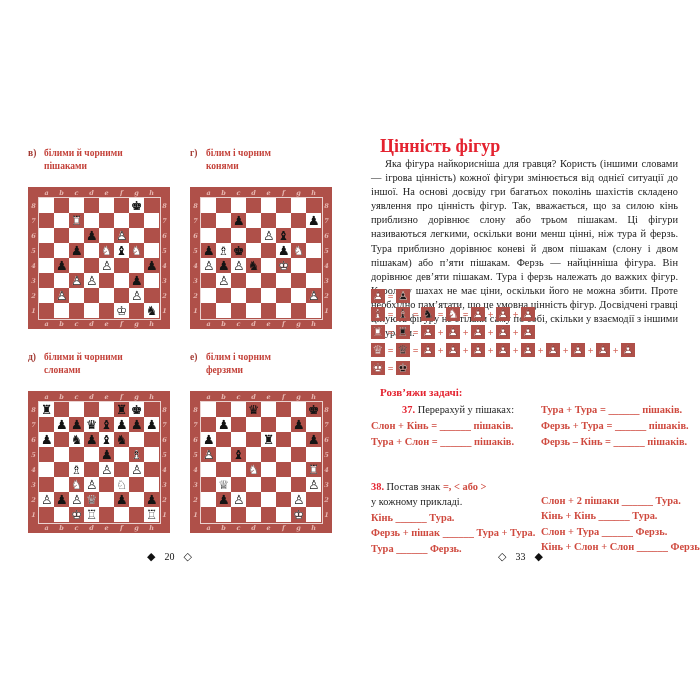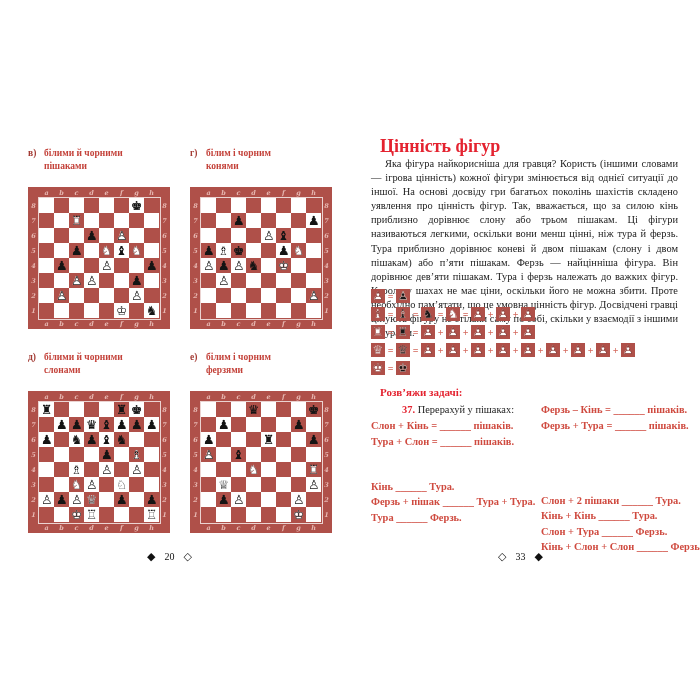--- a/index.html
+++ b/index.html
@@ -1144,25 +1144,28 @@
     </div>
 
   <div class="tasks-heading">Розв’яжи задачі:</div>
 
   <div class="tcol" id="task37-left" style="left:371px;top:402px;">
       <div class="t-line t-intro" style="line-height: 16px; text-align: right;"><span class="t-num">37.</span> <span>Перерахуй у пішаках:</span></div>
       <div class="t-line">Слон + Кінь = ______ пішаків.</div>
       <div class="t-line">Тура + Слон = ______ пішаків.</div>
     </div>
   <div class="tcol" id="task37-right" style="left:541px;top:402px;">
+      <div class="t-line">Тура + Тура = ______ пішаків.</div>
+      <div class="t-line">Ферзь + Тура = ______ пішаків.</div>
       <div class="t-line">Ферзь – Кінь = ______ пішаків.</div>
-      <div class="t-line">Ферзь + Тура = ______ пішаків.</div>
     </div>
 
   <div class="tcol t38" id="task38-left" style="left:371px;top:479px;">
+      <div class="t-line t-intro"><span class="t-num">38.</span> Постав знак <span class="t-sym">=, &lt; або &gt;</span></div>
+      <div class="t-line t-intro">у кожному прикладі.</div>
       <div class="t-line">Кінь ______ Тура.</div>
       <div class="t-line">Ферзь + пішак ______ Тура + Тура.</div>
       <div class="t-line">Тура ______ Ферзь.</div>
     </div>
   <div class="tcol t38" id="task38-right" style="left:541px;top:493px;">
       <div class="t-line">Слон + 2 пішаки ______ Тура.</div>
       <div class="t-line">Кінь + Кінь ______ Тура.</div>
       <div class="t-line">Слон + Тура ______ Ферзь.</div>
       <div class="t-line">Кінь + Слон + Слон ______ Ферзь.</div>
     </div>

